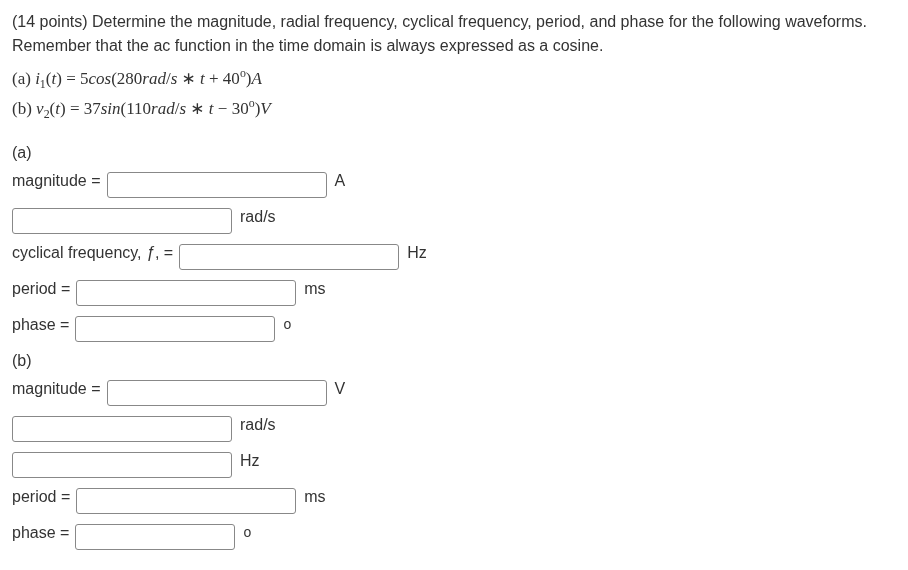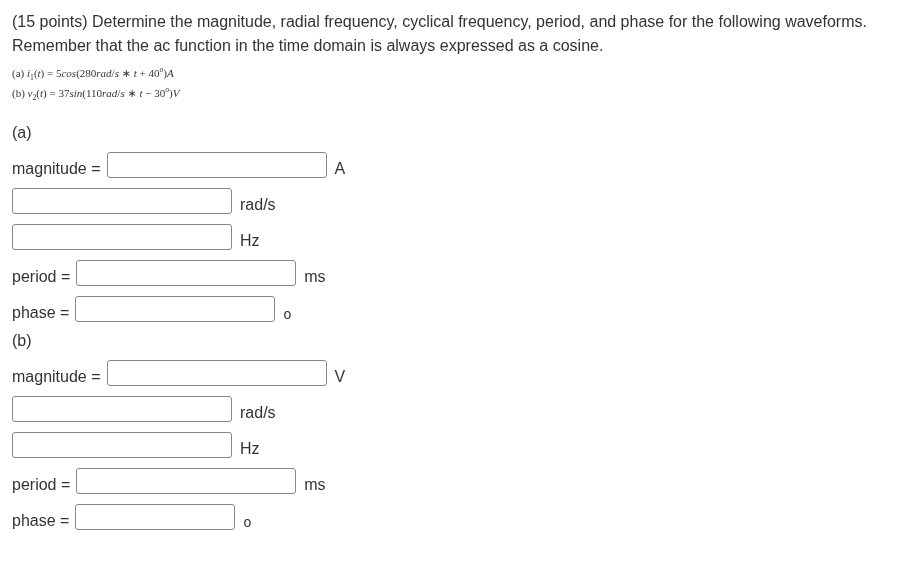--- a/index.html
+++ b/index.html
@@ -11,35 +11,35 @@
       padding: 10px 12px;
       background: #fff;
       width: 908px;
     }
     .problem-text {
       line-height: 1.5;
       margin-bottom: 6px;
     }
     .equation {
       font-family: 'Times New Roman', serif;
-      font-size: 11px;
+      font-size: 17px;
       line-height: 1.6;
     }
     .equation .ital { font-style: italic; }
     .sub { font-size: 0.7em; vertical-align: sub; }
     .sup { font-size: 0.7em; vertical-align: super; }
     .section {
       margin-top: 20px;
     }
     .section-label {
       margin-bottom: 10px;
     }
     .field-row {
       display: flex;
-      align-items: flex-end;
+      align-items: flex-start;
       margin-bottom: 10px;
       gap: 6px;
     }
     .field-label {
       white-space: nowrap;
     }
     .field-label .ital { font-style: italic; }
     input[type="text"] {
       height: 26px;
       border: 1px solid #888;
@@ -54,21 +54,21 @@
     .unit {
       margin-left: 2px;
     }
     .degree-sym {
       font-size: 14px;
     }
   </style>
 </head>
 <body>
 
-<div class="problem-text">(15 points) Determine the magnitude, radial frequency, cyclical frequency, period, and phase for the following waveforms. Remember that the ac function in the time domain is always expressed as a cosine.</div>
+<div class="problem-text">(14 points) Determine the magnitude, radial frequency, cyclical frequency, period, and phase for the following waveforms. Remember that the ac function in the time domain is always expressed as a cosine.</div>
 
 <div class="equation">
   <span>(a) </span><span class="ital">i</span><span class="sub">1</span>(<span class="ital">t</span>) = 5<span class="ital">cos</span>(280<span class="ital">rad</span>/<span class="ital">s</span> ∗ <span class="ital">t</span> + 40<span class="sup">o</span>)<span class="ital">A</span>
 </div>
 
 <div class="equation">
   <span>(b) </span><span class="ital">v</span><span class="sub">2</span>(<span class="ital">t</span>) = 37<span class="ital">sin</span>(110<span class="ital">rad</span>/<span class="ital">s</span> ∗ <span class="ital">t</span> − 30<span class="sup">o</span>)<span class="ital">V</span>
 </div>
 
 <div class="section">
@@ -79,20 +79,23 @@
     <input type="text" class="w-220" style="">
     <span class="unit">A</span>
   </div>
 
   <div class="field-row">
     <input type="text" class="w-220" style="">
     <span class="unit">rad/s</span>
   </div>
 
   <div class="field-row">
+    <span class="field-label">
+      <span>cyclical frequency, </span><span class="ital">ƒ</span><span>, =</span>
+    </span>
     <input type="text" class="w-220" style="">
     <span class="unit">Hz</span>
   </div>
 
   <div class="field-row">
     <span class="field-label">period =</span>
     <input type="text" class="w-220" style="">
     <span class="unit">ms</span>
   </div>
 

